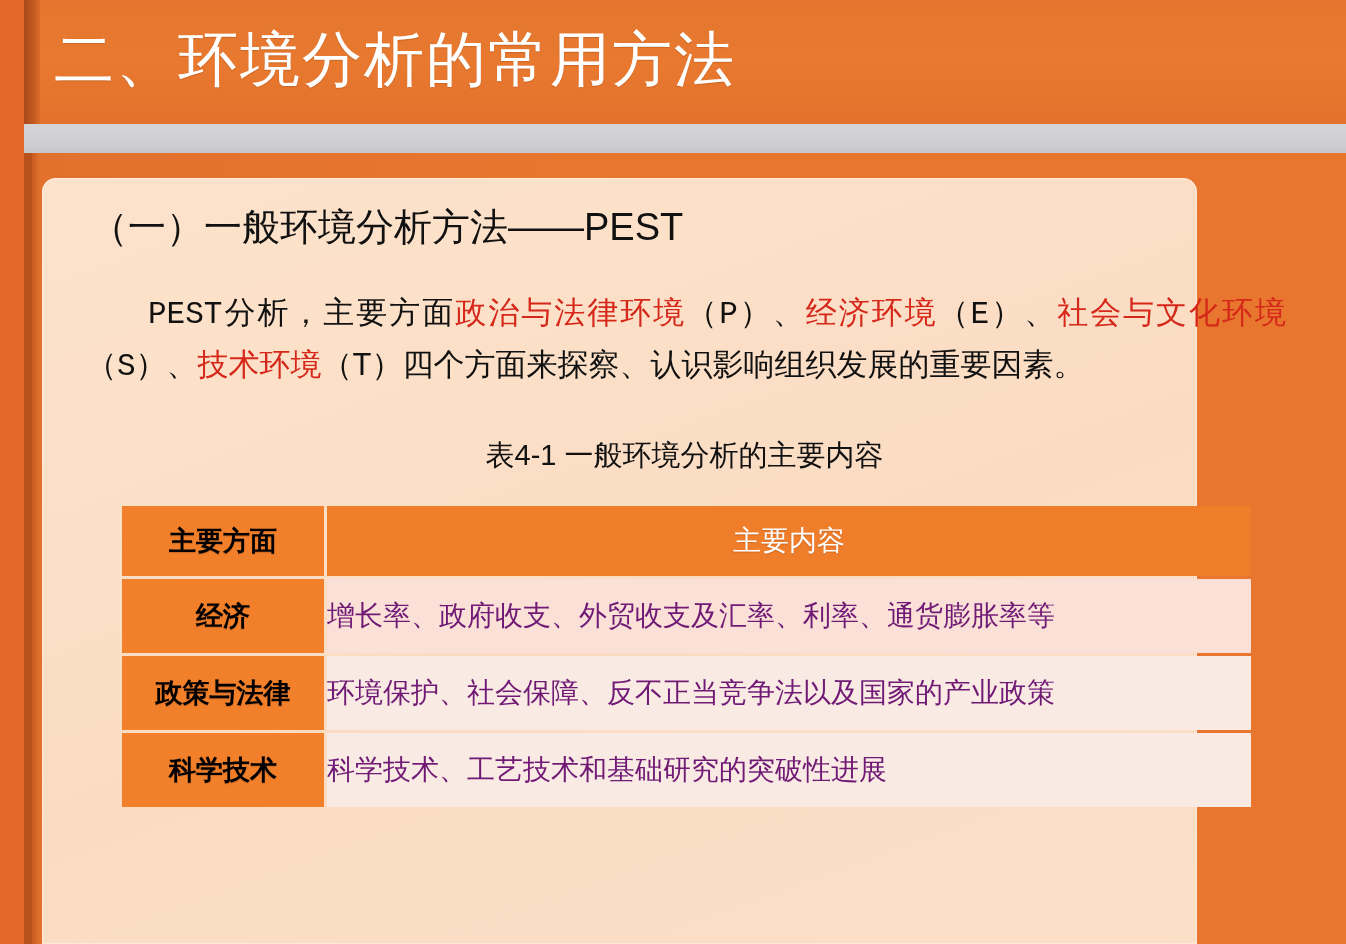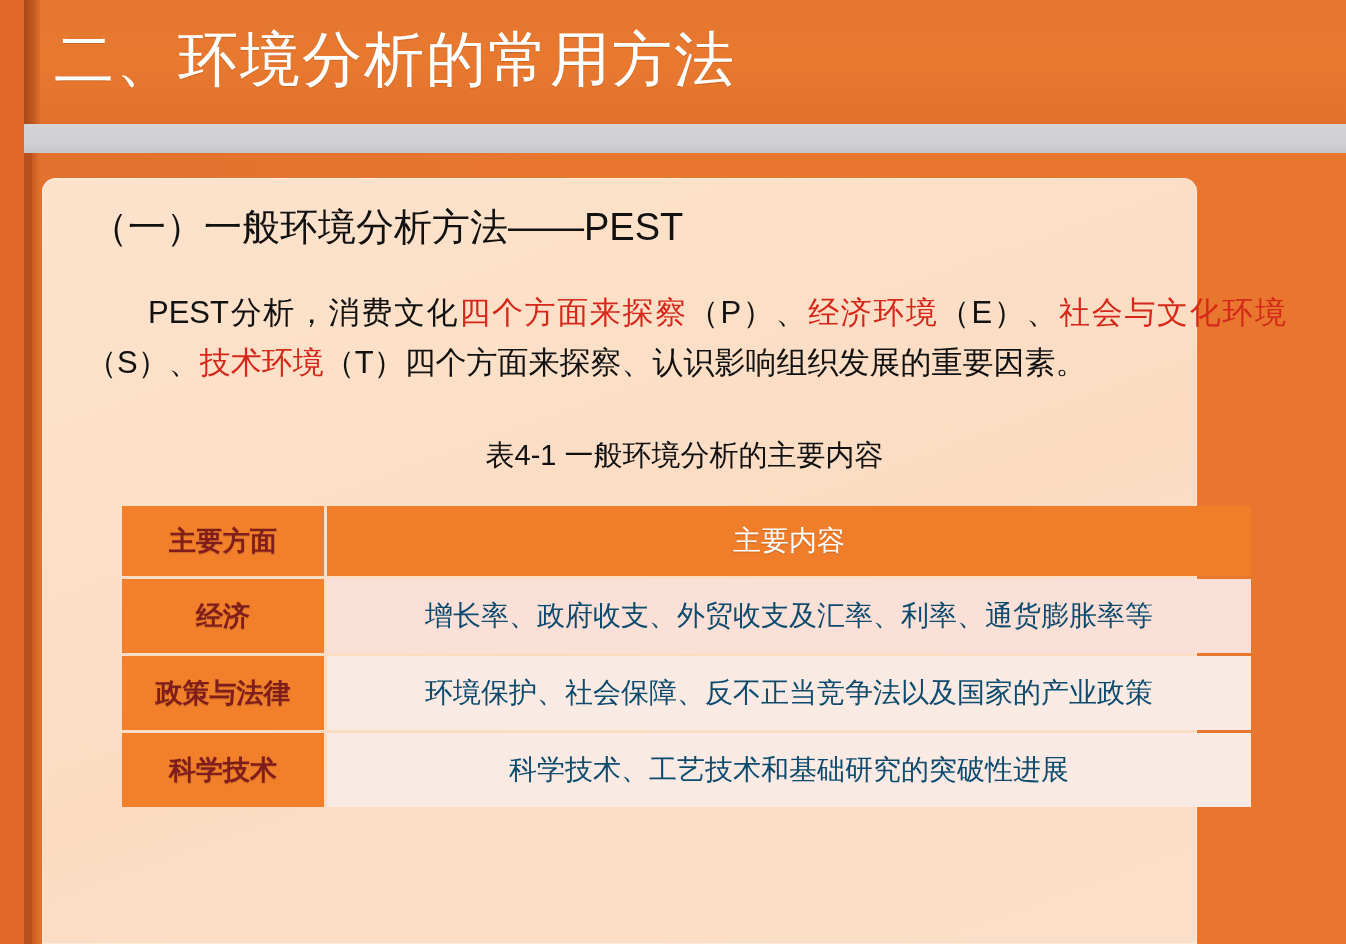--- a/index.html
+++ b/index.html
@@ -84,21 +84,21 @@
     top: 110px;
     width: 1200px;
     font-size: 31px;
     line-height: 50px;
     color: #111111;
     text-align: justify;
     text-indent: 62px;
   }
   .paragraph .hl { color: #d6281a; }
   .paragraph .serif {
-    font-family: Liberation Sans, sans-serif;
+    font-family: Liberation Mono, monospace;
   }
 
   .table-caption {
     position: absolute;
     left: 0;
     top: 258px;
     width: 1285px;
     text-align: center;
     font-size: 29px;
     line-height: 38px;
@@ -122,32 +122,32 @@
     background: #f07d2a;
     color: #ffffff;
     font-weight: normal;
     text-align: center;
     font-size: 28px;
     height: 62px;
     text-shadow: 0 1px 1px rgba(150,70,20,0.4);
   }
   .c-aspect {
     background: #f2802b;
-    color: #7f1d1d;
+    color: #000000;
     font-weight: bold;
     text-align: center;
     font-size: 27px;
     width: 202px;
     text-shadow: 0 1px 1px rgba(150,70,20,0.4);
     line-height: 34px;
   }
   .c-body {
-    color: #0c4a6e;
+    color: #701a75;
     font-size: 28px;
-    text-align: center;
+    text-align: left;
     padding: 0 18px;
     line-height: 38px;
   }
   .row-a .c-body { background: #fae0d7; }
   .row-b .c-body { background: #faeae4; }
   .r-h { height: 70px; }
   .r-t { height: 74px; padding-left: 32px; }
 </style>
 </head>
 <body>
@@ -158,21 +158,21 @@
     <div class="slide-title">二、环境分析的常用方法</div>
   </div>
 
   <div class="gray-band"></div>
 
   <div class="card">
 
     <div class="section-heading">（一）一般环境分析方法——PEST</div>
 
     <div class="paragraph">
-      <span class="serif">PEST</span><span>分析，消费文化</span><span class="hl">四个方面来探察</span><span class="serif">（P）、</span><span class="hl">经济环境</span><span class="serif">（E）、</span><span class="hl">社会与文化环境</span><span class="serif">（S）、</span><span class="hl">技术环境</span><span>（T）四个方面来探察、认识影响组织发展的重要因素。</span>
+      <span class="serif">PEST</span><span>分析，主要方面</span><span class="hl">政治与法律环境</span><span class="serif">（P）、</span><span class="hl">经济环境</span><span class="serif">（E）、</span><span class="hl">社会与文化环境</span><span class="serif">（S）、</span><span class="hl">技术环境</span><span>（T）四个方面来探察、认识影响组织发展的重要因素。</span>
     </div>
 
     <div class="table-caption">表4-1  一般环境分析的主要内容</div>
 
     <table class="tbl">
       <tbody>
         <tr>
           <td class="c-head c-aspect r-h">主要方面</td>
           <td class="c-head r-h">主要内容</td>
         </tr>

